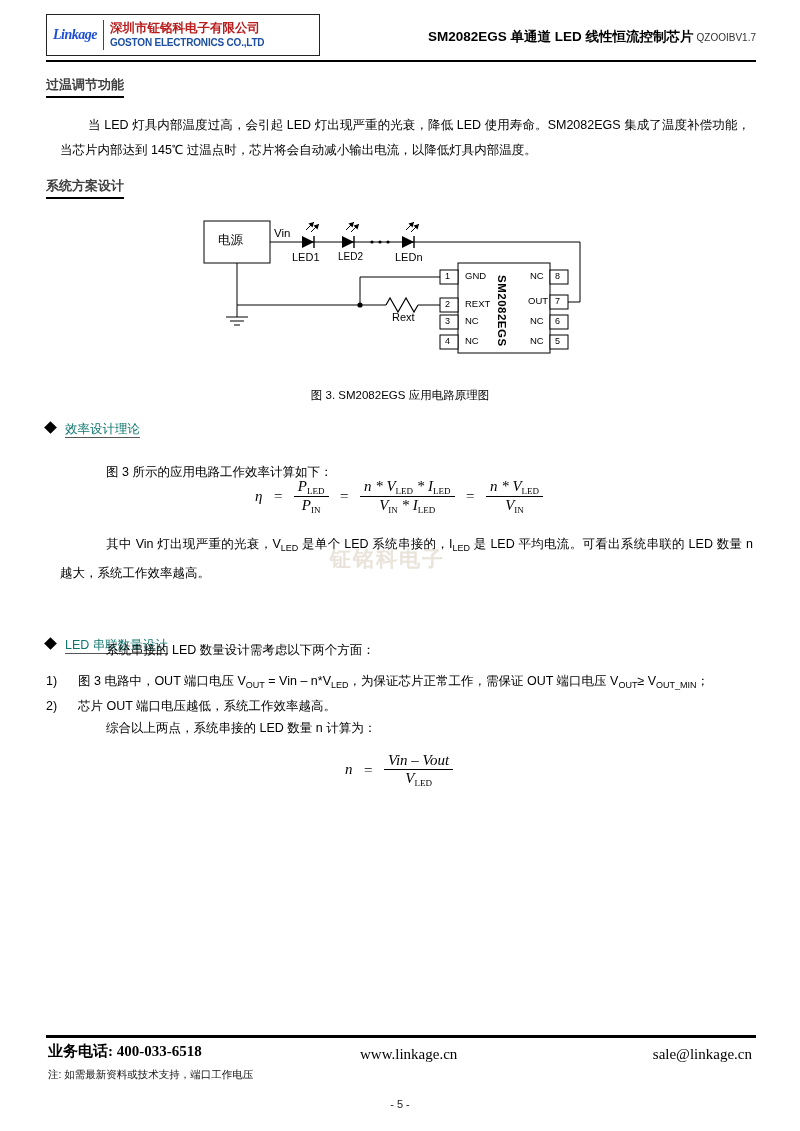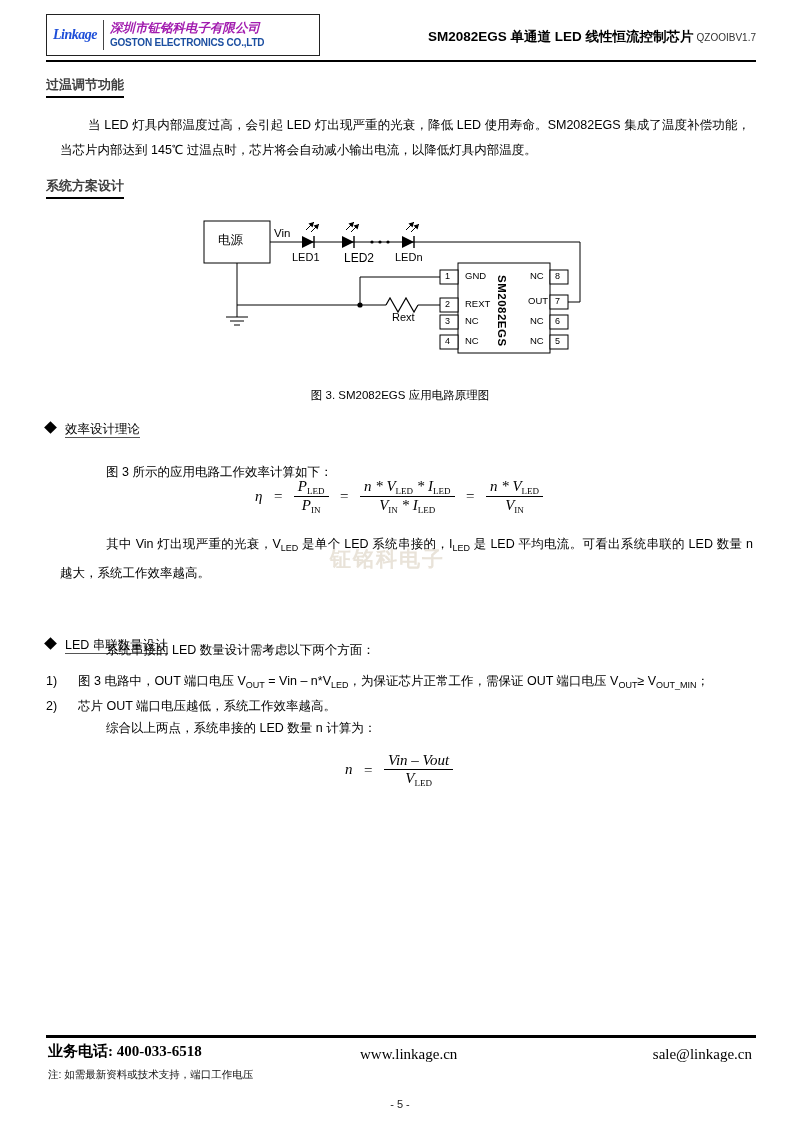--- a/index.html
+++ b/index.html
@@ -11,36 +11,36 @@
     position:relative;
     overflow:hidden;
   }
   .page{position:relative;width:800px;height:1131px;}
 
   
   .header{position:absolute;left:46px;top:14px;width:710px;height:44px;}
   .logo-box{position:absolute;left:0;top:0;width:272px;height:40px;border:1px solid #222;display:flex;align-items:center;}
   .logo-word{font-family:"Liberation Serif",serif;font-style:italic;font-weight:bold;font-size:14px;color:#1d4ed8;padding-left:6px;letter-spacing:-0.5px;}
   .logo-sep{width:1px;height:30px;background:#444;margin:0 6px;}
-  .logo-cn{font-size:12.5px;font-weight:bold;color:#a21caf;line-height:15px;font-style:italic;}
+  .logo-cn{font-size:12.5px;font-weight:bold;color:#b91c1c;line-height:15px;}
   .logo-en{font-size:10px;font-weight:bold;color:#1c4fa1;line-height:13px;letter-spacing:-0.2px;}
   .hdr-right{position:absolute;right:0;top:13px;text-align:right;white-space:nowrap;}
   .hdr-title{font-size:13.5px;font-weight:bold;color:#000;}
   .hdr-ver{font-size:10px;color:#333;margin-left:3px;}
   .hdr-rule{position:absolute;left:46px;top:60px;width:710px;height:2px;background:#000;}
 
   
   .sec-h{position:absolute;font-size:13px;font-weight:bold;color:#404040;border-bottom:2px solid #000;padding-bottom:2px;}
 
   
   .para{position:absolute;font-size:12.5px;line-height:25px;color:#000;text-align:justify;}
   .ind{display:inline-block;width:28px;}
 
   
-  .bullet{position:absolute;font-size:12.5px;color:#000000;}
+  .bullet{position:absolute;font-size:12.5px;color:#0f766e;}
   .dia{display:inline-block;width:9px;height:9px;background:#000;transform:rotate(45deg);margin-right:10px;vertical-align:1px;}
   .bl-label{border-bottom:1px solid #555;padding-bottom:1px;}
 
   
   .circuit{position:absolute;left:190px;top:205px;width:430px;height:180px;}
   .cap{position:absolute;width:800px;text-align:center;font-size:11.5px;color:#000;}
 
   
   .formula{position:absolute;}
   .frac{display:inline-block;text-align:center;vertical-align:middle;}
@@ -156,21 +156,21 @@
 
       <rect x="360" y="65" width="18" height="14" fill="#fff" stroke="#000"></rect>
       <rect x="360" y="90" width="18" height="14" fill="#fff" stroke="#000"></rect>
       <rect x="360" y="110" width="18" height="14" fill="#fff" stroke="#000"></rect>
       <rect x="360" y="130" width="18" height="14" fill="#fff" stroke="#000"></rect>
     </svg>
 
     <div style="position:absolute;left:28px;top:27px;font-size:12.5px;">电源</div>
     <div style="position:absolute;left:84px;top:22px;font-size:11.5px;">Vin</div>
     <div style="position:absolute;left:102px;top:46px;font-size:11px;">LED1</div>
-    <div style="position:absolute;left:154px;top:46px;font-size:12px;">LED2</div>
+    <div style="position:absolute;left:148px;top:46px;font-size:10px;">LED2</div>
     <div style="position:absolute;left:205px;top:46px;font-size:11px;">LEDn</div>
     <div style="position:absolute;left:202px;top:106px;font-size:11px;">Rext</div>
 
     <div style="position:absolute;left:255px;top:66px;font-size:9px;">1</div>
     <div style="position:absolute;left:255px;top:94px;font-size:9px;">2</div>
     <div style="position:absolute;left:255px;top:111px;font-size:9px;">3</div>
     <div style="position:absolute;left:255px;top:131px;font-size:9px;">4</div>
 
     <div style="position:absolute;left:365px;top:66px;font-size:9px;">8</div>
     <div style="position:absolute;left:365px;top:91px;font-size:9px;">7</div>

